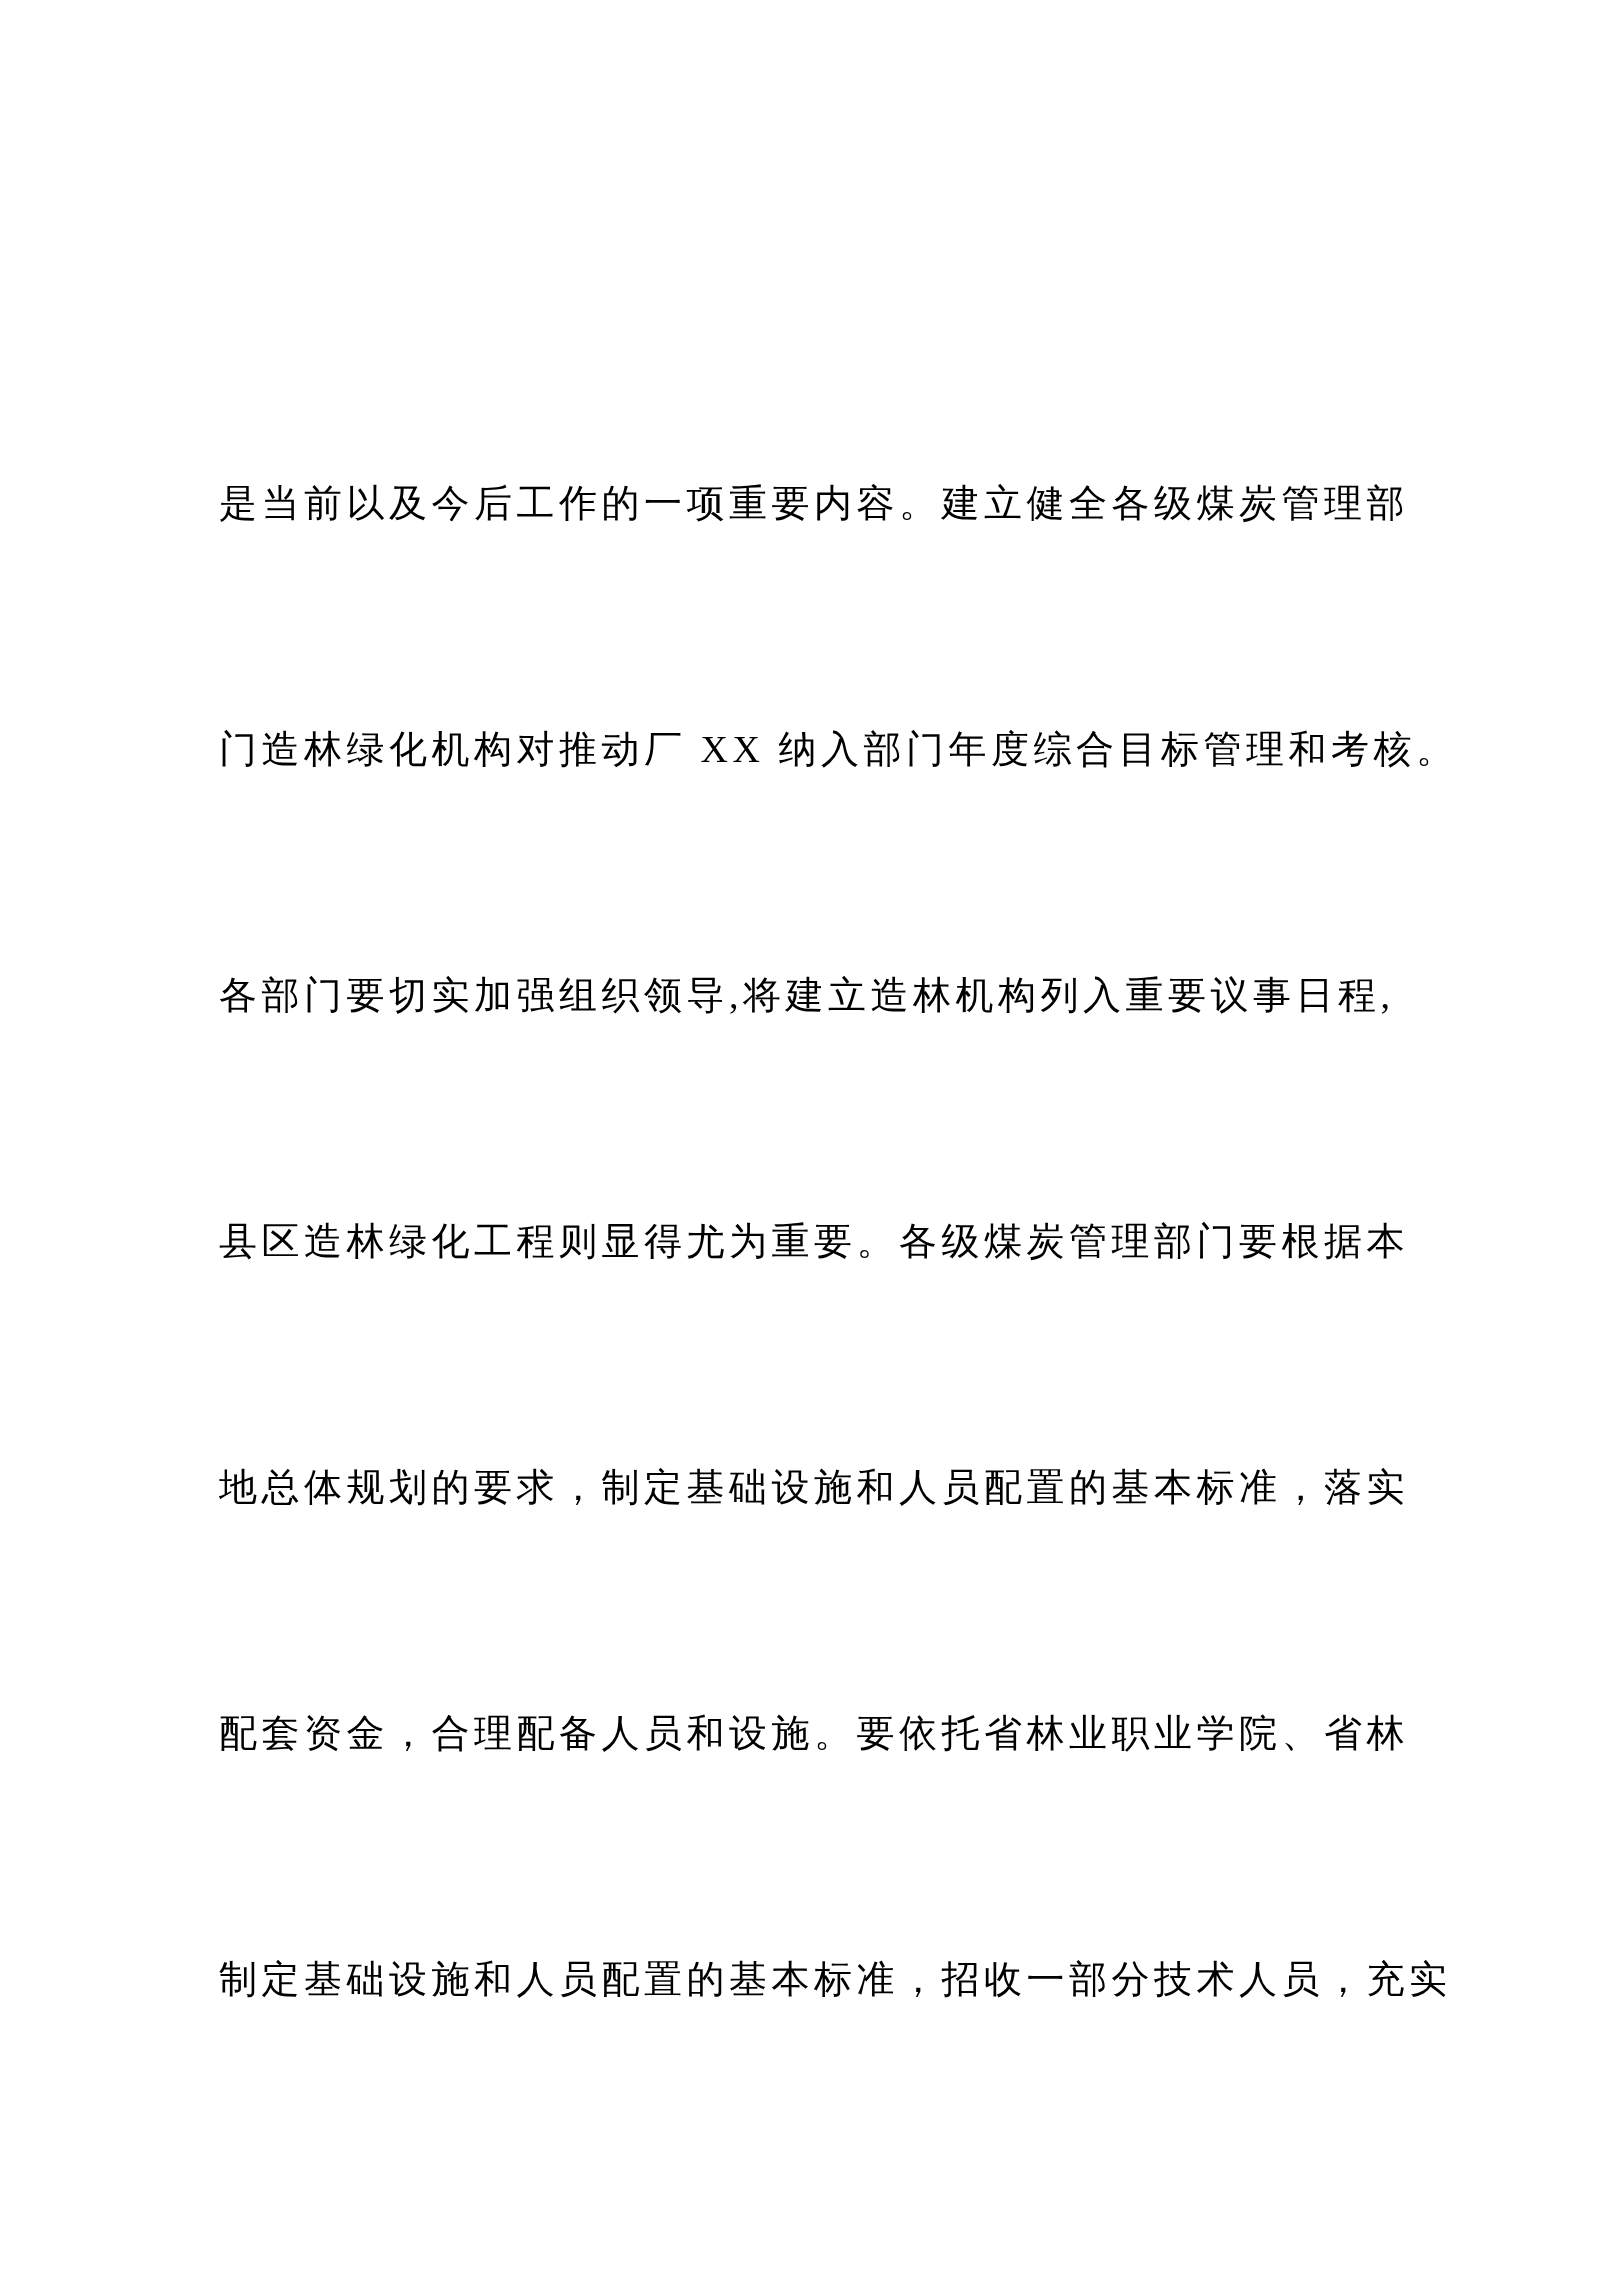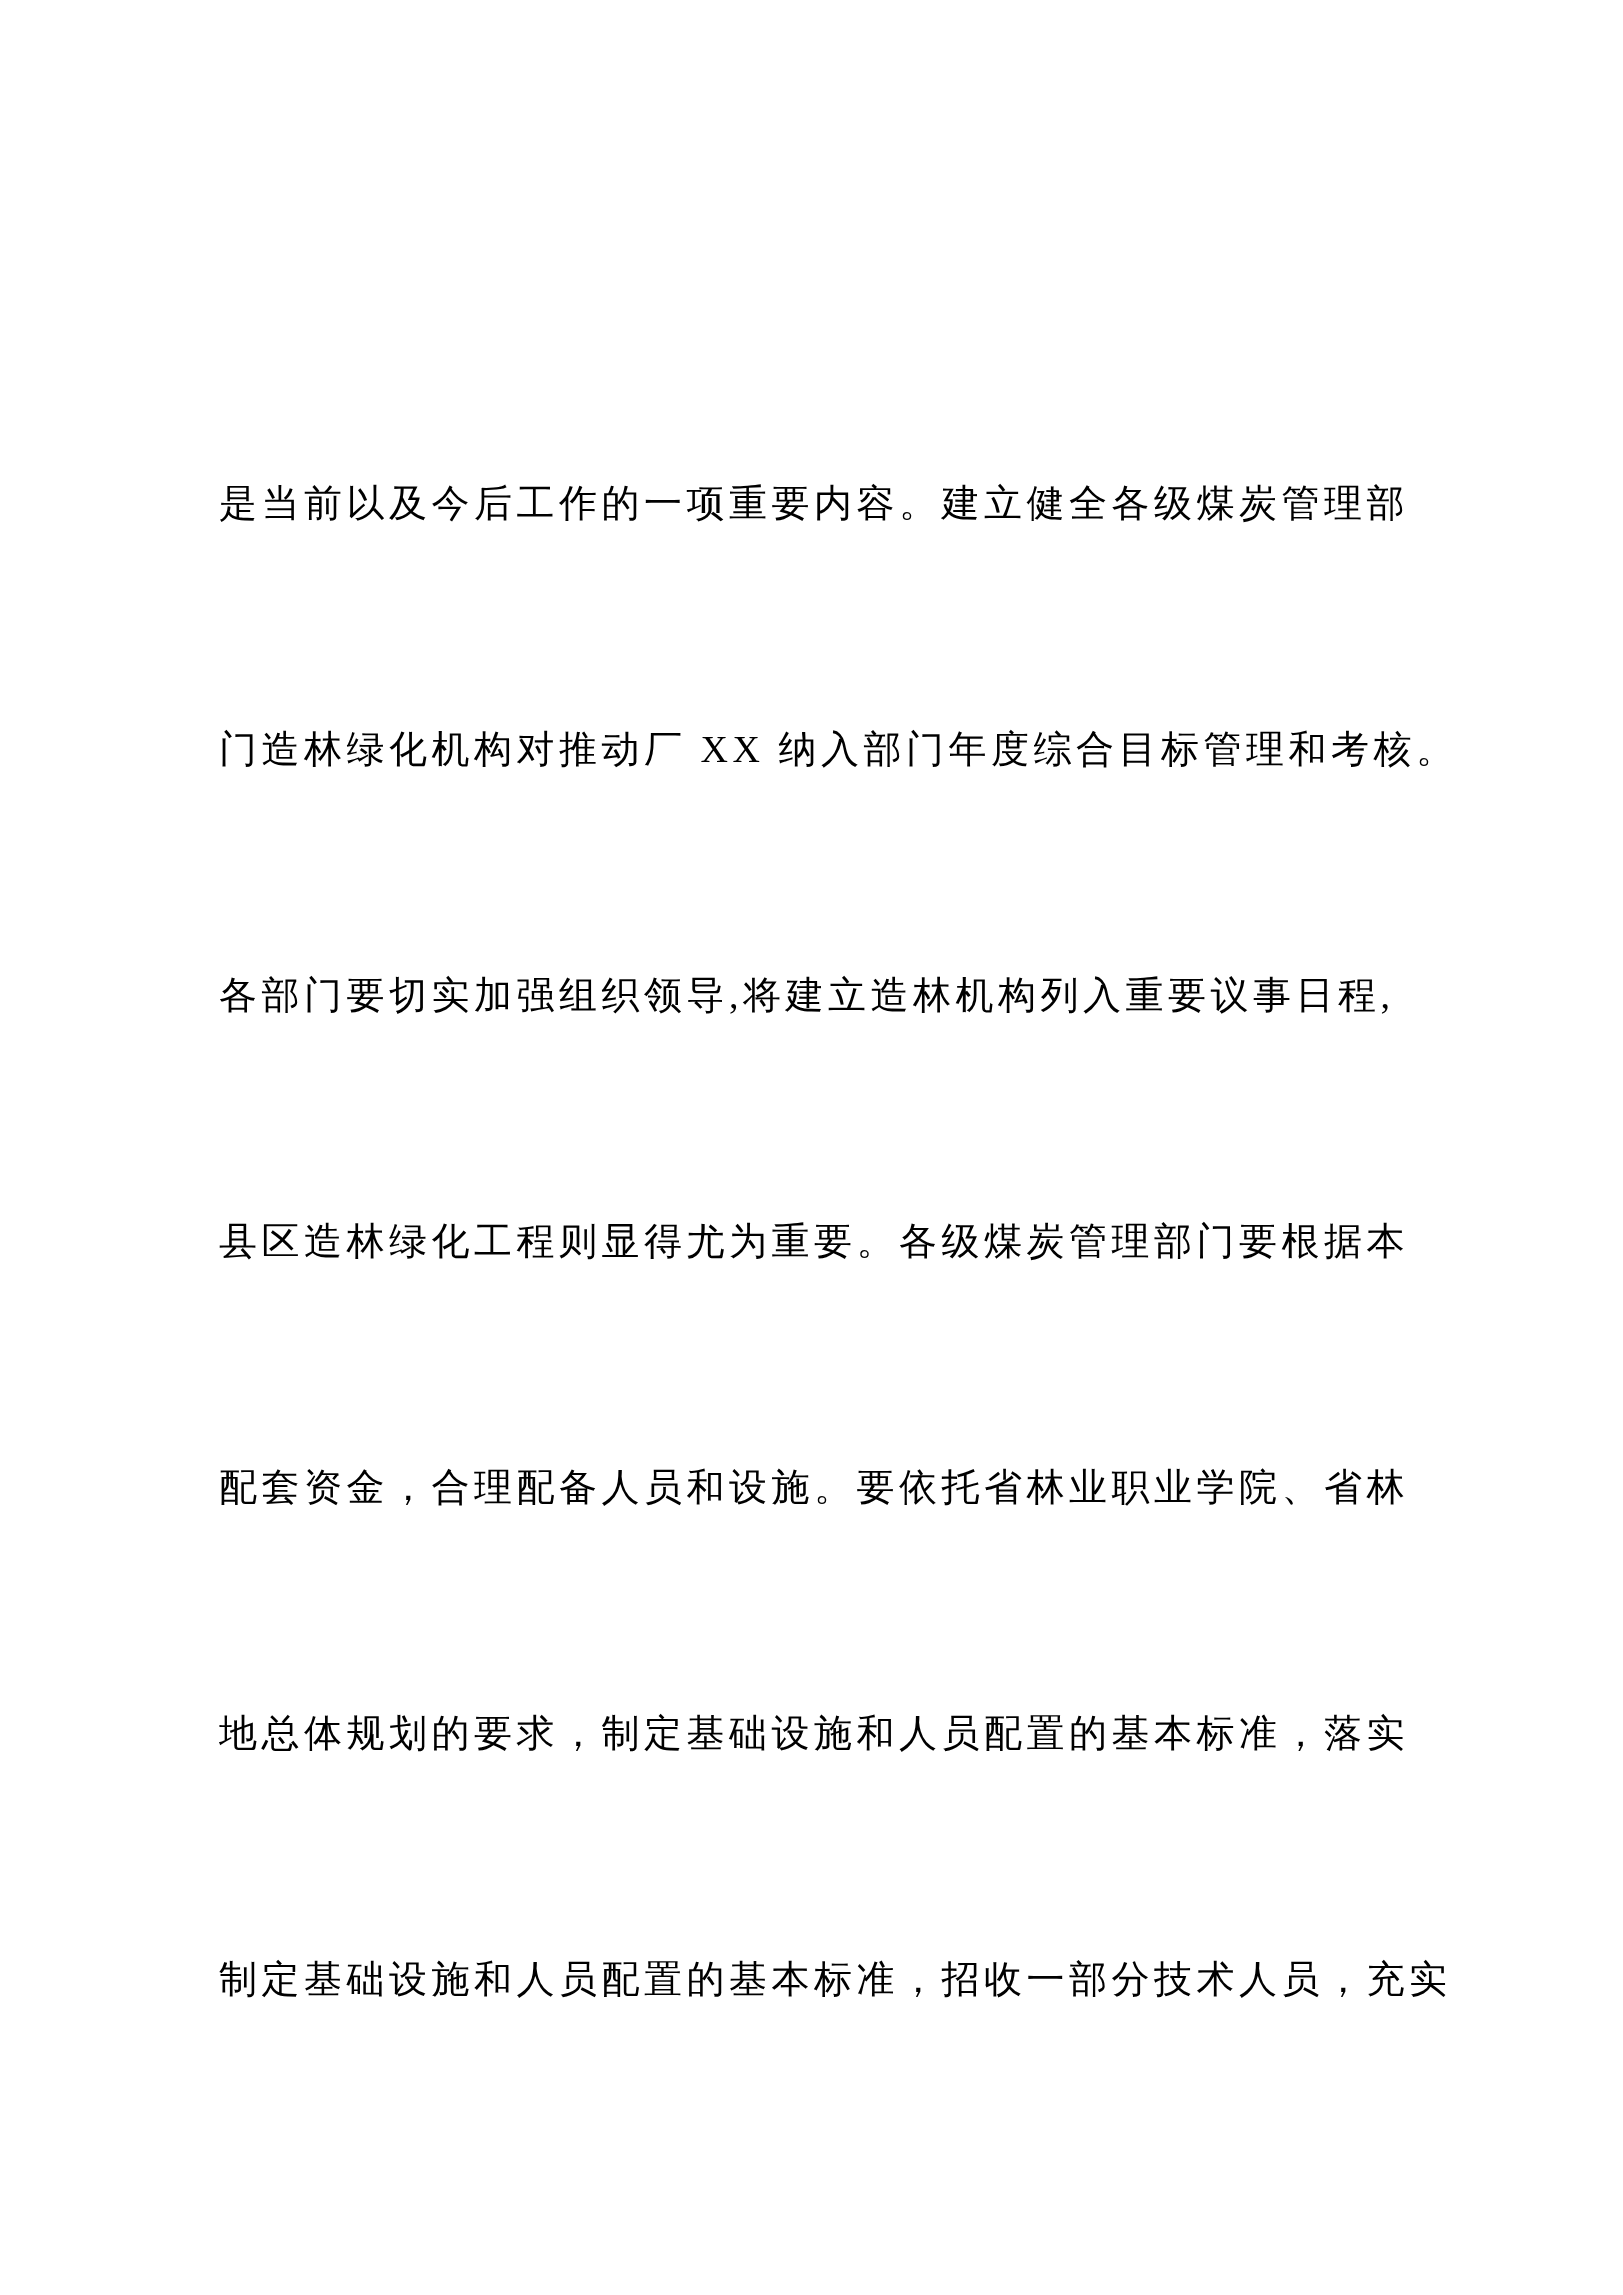--- a/index.html
+++ b/index.html
@@ -45,22 +45,22 @@
 </head>
 <body>
 
 <div class="page">
 
   <div class="body-text">
     <div class="line">是当前以及今后工作的一项重要内容。建立健全各级煤炭管理部</div>
     <div class="line">门造林绿化机构对推动厂 XX 纳入部门年度综合目标管理和考核。</div>
     <div class="line">各部门要切实加强组织领导,将建立造林机构列入重要议事日程,</div>
     <div class="line">县区造林绿化工程则显得尤为重要。各级煤炭管理部门要根据本</div>
+    <div class="line">地总体规划的要求，制定基础设施和人员配置的基本标准，落实</div>
     <div class="line">配套资金，合理配备人员和设施。要依托省林业职业学院、省林</div>
-    <div class="line">地总体规划的要求，制定基础设施和人员配置的基本标准，落实</div>
     <div class="line">制定基础设施和人员配置的基本标准，招收一部分技术人员，充实</div>
     
     
     
     
     
     
     
     
     

